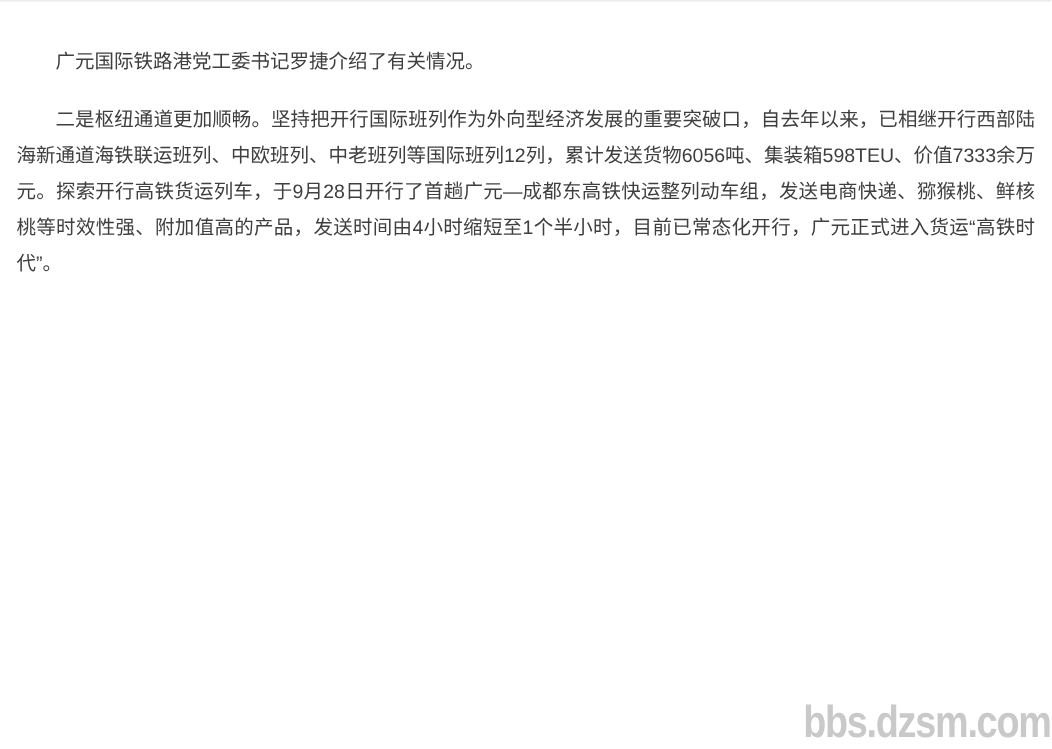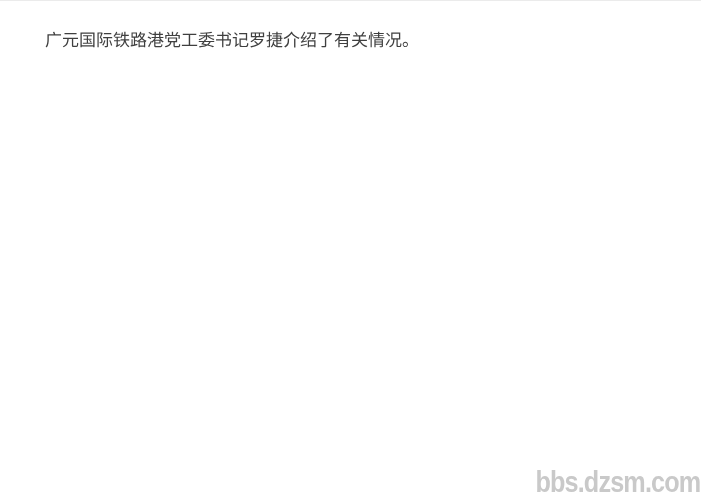--- a/index.html
+++ b/index.html
@@ -19,21 +19,21 @@
     top: 0;
     left: 0;
     width: 701px;
     height: 1px;
     background: #ebebeb;
   }
   .article {
     position: relative;
     padding: 29px 11px 0 11px;
     color: #3f3f3f;
-    font-size: 17px;
+    font-size: 13px;
     line-height: 24px;
     text-align: justify;
   }
   .article p {
     margin: 0 0 15px 0;
     text-indent: 2em;
     word-break: break-all;
   }
   .watermark {
     position: absolute;
@@ -50,15 +50,16 @@
     user-select: none;
   }
 </style>
 </head>
 <body>
 
 <div class="top-divider"></div>
 
 <div class="article">
   <p>广元国际铁路港党工委书记罗捷介绍了有关情况。</p>
+  <p>二是枢纽通道更加顺畅。坚持把开行国际班列作为外向型经济发展的重要突破口，自去年以来，已相继开行西部陆海新通道海铁联运班列、中欧班列、中老班列等国际班列12列，累计发送货物6056吨、集装箱598TEU、价值7333余万元。探索开行高铁货运列车，于9月28日开行了首趟广元—成都东高铁快运整列动车组，发送电商快递、猕猴桃、鲜核桃等时效性强、附加值高的产品，发送时间由4小时缩短至1个半小时，目前已常态化开行，广元正式进入货运“高铁时代”。</p>
 </div>
 
 <div class="watermark">bbs.dzsm.com</div>
 
 </body></html>

